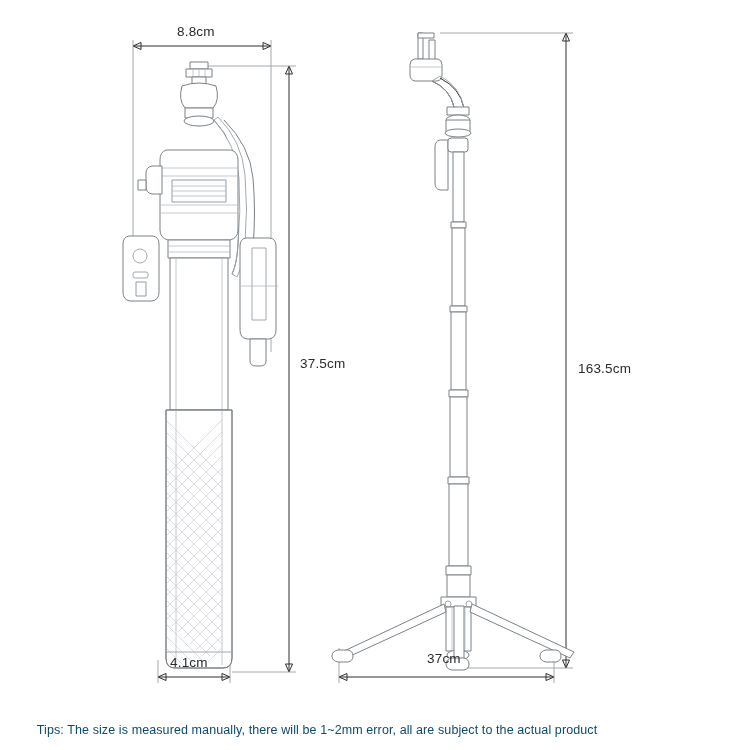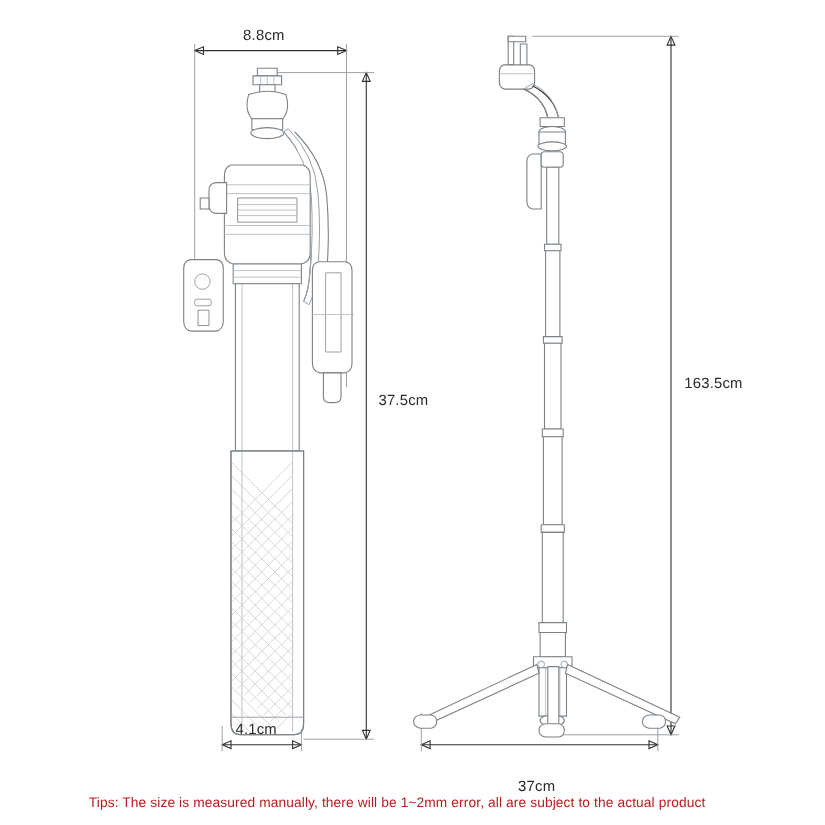--- a/index.html
+++ b/index.html
@@ -4,36 +4,36 @@
 <style>
   html,body{margin:0;padding:0;}
   body{
     width:750px;height:750px;
     background:#ffffff;
     font-family:"Liberation Sans", sans-serif;
     color:#333;
     overflow:hidden;
     position:relative;
   }
-  .stage{position:absolute;left:0;top:0;width:634px;height:750px;margin-left:44px;}
+  .stage{position:absolute;left:0;top:0;width:634px;height:750px;}
   svg.diagram{position:absolute;left:0;top:0;width:750px;height:750px;}
   .dimlabel{
     position:absolute;
     font-size:13.5px;
     color:#2b2b2b;
     white-space:nowrap;
     letter-spacing:.2px;
   }
   .tips{
     position:absolute;
     left:0;right:0;
     bottom:13px;
     text-align:center;
     font-size:12.5px;
-    color:#b91c1c;
+    color:#0c4a6e;
     letter-spacing:.1px;
   }
   
   .ln{stroke:#2f2f2f;stroke-width:1;fill:none;}
   .thin{stroke:#9aa0a6;stroke-width:.9;fill:none;}
   .thin2{stroke:#b5bbc0;stroke-width:.8;fill:none;}
   .fillw{fill:#ffffff;stroke:#7b8287;stroke-width:1;}
   .fillw2{fill:#fdfdfd;stroke:#8d9398;stroke-width:.9;}
   .hatch{stroke:#c8ccd0;stroke-width:.7;fill:none;}
 </style>
@@ -239,19 +239,19 @@
       </g>
     </g>
   </svg>
 
   <div class="dimlabel" style="left:177px;top:24px;">8.8cm</div>
 
   <div class="dimlabel" style="left:300px;top:356px;">37.5cm</div>
 
   <div class="dimlabel" style="left:170px;top:655px;">4.1cm</div>
 
-  <div class="dimlabel" style="left:578px;top:341px;">163.5cm</div>
-
-  <div class="dimlabel" style="left:427px;top:707px;">37cm</div>
+  <div class="dimlabel" style="left:578px;top:361px;">163.5cm</div>
+
+  <div class="dimlabel" style="left:427px;top:651px;">37cm</div>
 
   <div class="tips">Tips: The size is measured manually, there will be 1~2mm error, all are subject to the actual product</div>
 
 </div>
 
 </body></html>

